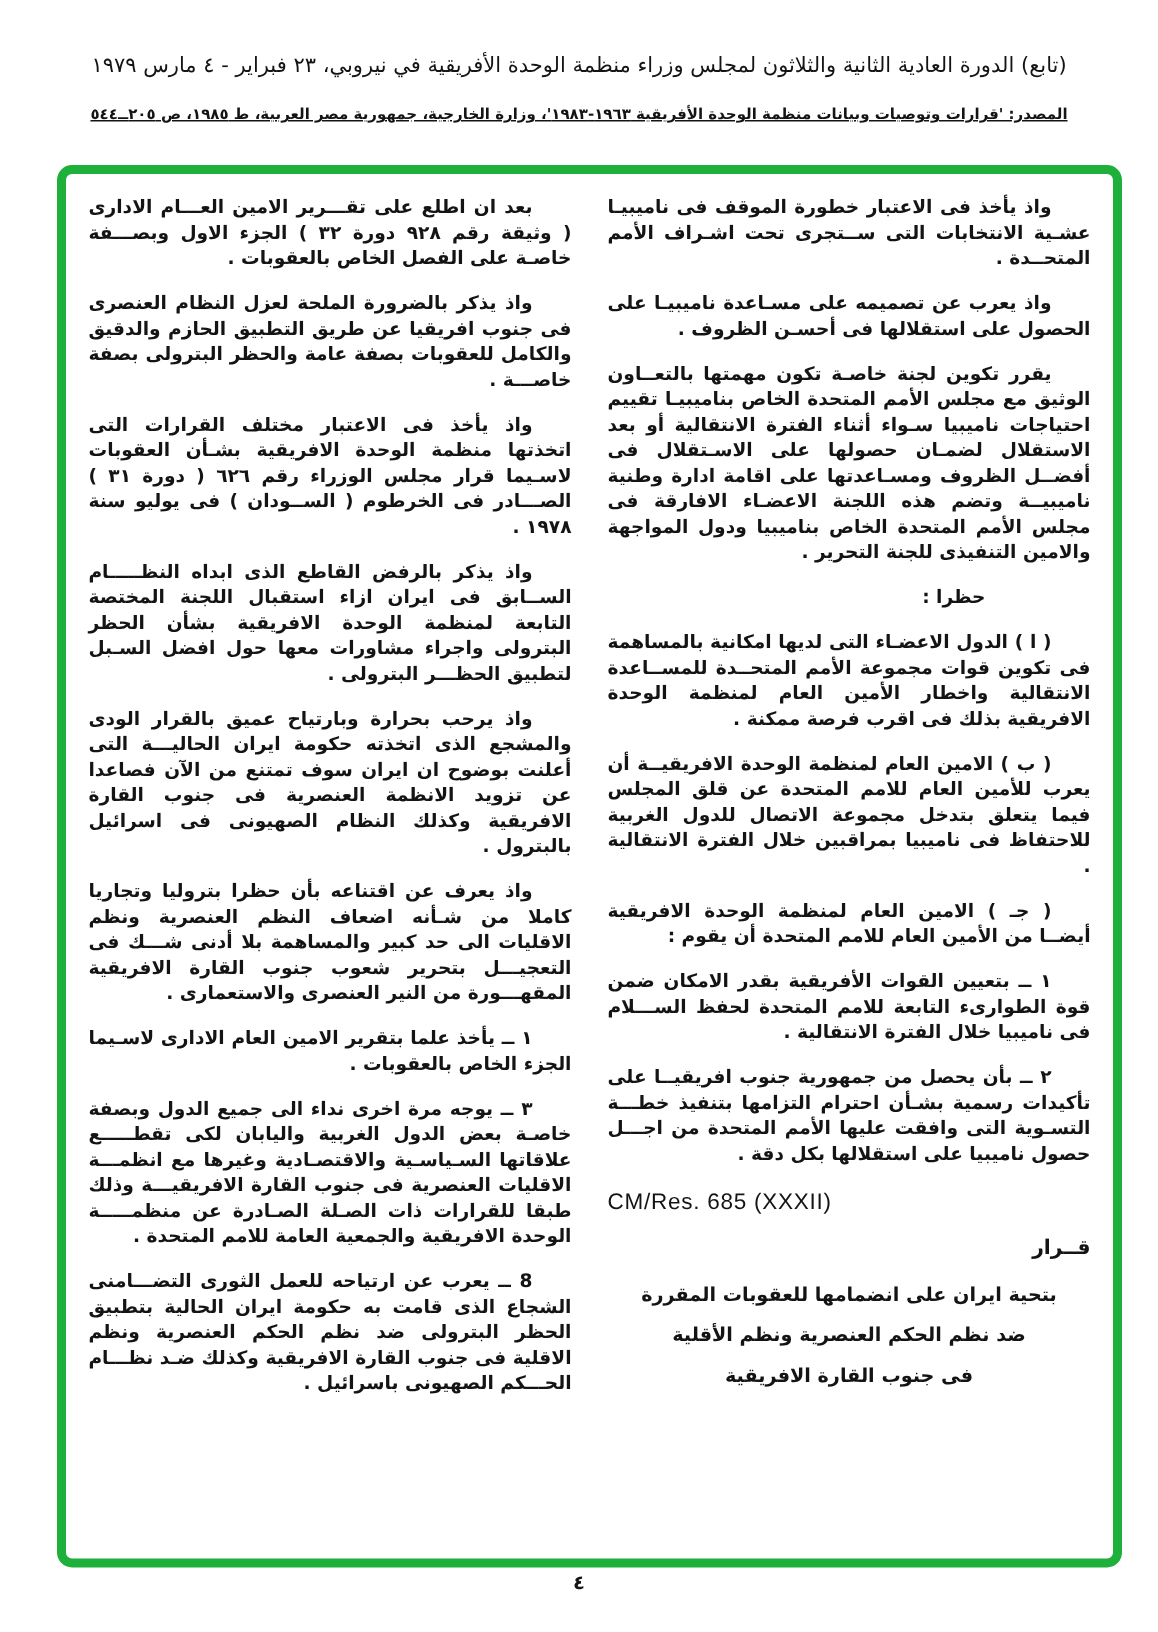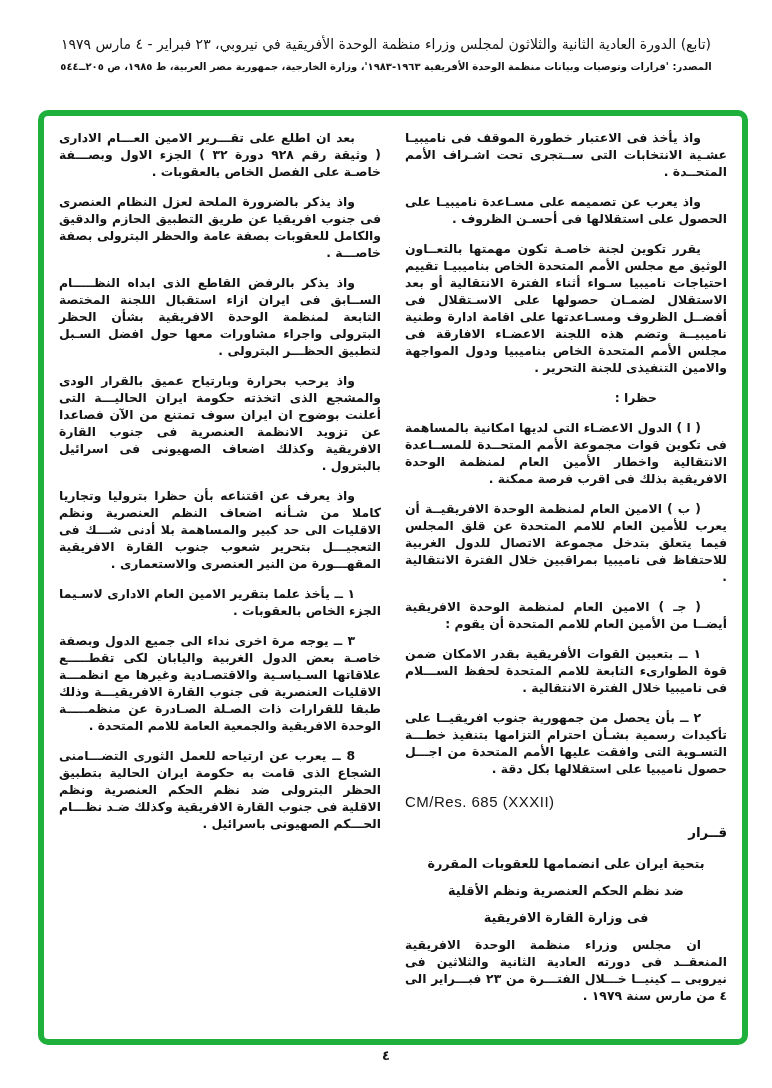--- a/index.html
+++ b/index.html
@@ -4,21 +4,21 @@
 <style>
   html,body{margin:0;padding:0;}
   body{
     width:772px;height:1088px;position:relative;
     background:#ffffff;color:#141414;
     font-family:"DejaVu Sans","Liberation Sans",sans-serif;
     overflow:hidden;
   }
   .hdr{direction:rtl;text-align:center;margin-top:36px;}
   .hdr-line1{font-size:14px;font-weight:400;white-space:nowrap;}
-  .hdr-line2{font-size:10px;font-weight:700;margin-top:9px;white-space:nowrap;}
+  .hdr-line2{font-size:10px;font-weight:700;margin-top:19px;white-space:nowrap;text-decoration:underline;}
   .frame{
     position:absolute;left:38px;top:110px;width:710px;height:935px;
     box-sizing:border-box;border:6px solid #1fb03c;border-radius:10px;
     padding:13px 15px 10px 15px;
   }
   .cols{display:flex;direction:rtl;gap:24px;height:100%;}
   .col{flex:1;min-width:0;}
   .col p{
     margin:0 0 13px 0;
     font-size:12.4px;line-height:17px;font-weight:700;
@@ -62,29 +62,29 @@
       <p>( ا ) الدول الاعضـاء التى لديها امكانية بالمساهمة فى تكوين قوات مجموعة الأمم المتحــدة للمســاعدة الانتقالية واخطار الأمين العام لمنظمة الوحدة الافريقية بذلك فى اقرب فرصة ممكنة .</p>
       <p>( ب ) الامين العام لمنظمة الوحدة الافريقيــة أن يعرب للأمين العام للامم المتحدة عن قلق المجلس فيما يتعلق بتدخل مجموعة الاتصال للدول الغربية للاحتفاظ فى ناميبيا بمراقبين خلال الفترة الانتقالية .</p>
       <p>( جـ ) الامين العام لمنظمة الوحدة الافريقية أيضــا من الأمين العام للامم المتحدة أن يقوم :</p>
       <p>١ ــ بتعيين القوات الأفريقية بقدر الامكان ضمن قوة الطوارىء التابعة للامم المتحدة لحفظ الســـلام فى ناميبيا خلال الفترة الانتقالية .</p>
       <p>٢ ــ بأن يحصل من جمهورية جنوب افريقيــا على تأكيدات رسمية بشـأن احترام التزامها بتنفيذ خطـــة التسـوية التى وافقت عليها الأمم المتحدة من اجـــل حصول ناميبيا على استقلالها بكل دقة .</p>
 
       <p class="res-ref">CM/Res. 685 (XXXII)</p>
       <p class="res-heading">قــرار</p>
       <p class="res-title">بتحية ايران على انضمامها للعقوبات المقررة</p>
       <p class="res-title">ضد نظم الحكم العنصرية ونظم الأقلية</p>
-      <p class="res-title">فى وزارة القارة الافريقية</p>
-      <p>ان مجلس وزراء منظمة الوحدة الافريقية المنعقــد فى دورته العادية الثانية والثلاثين فى نيروبى ــ كينيــا خـــلال الفتـــرة من ٢٣ فبـــراير الى ٤ من مارس سنة ١٩٧٩ .</p>
+      <p class="res-title">فى جنوب القارة الافريقية</p>
     </div>
 
     <div class="col">
       <p>بعد ان اطلع على تقـــرير الامين العـــام الادارى ( وثيقة رقم ٩٢٨ دورة ٣٢ ) الجزء الاول وبصـــفة خاصـة على الفصل الخاص بالعقوبات .</p>
       <p>واذ يذكر بالضرورة الملحة لعزل النظام العنصرى فى جنوب افريقيا عن طريق التطبيق الحازم والدقيق والكامل للعقوبات بصفة عامة والحظر البترولى بصفة خاصـــة .</p>
+      <p>واذ يأخذ فى الاعتبار مختلف القرارات التى اتخذتها منظمة الوحدة الافريقية بشـأن العقوبات لاسـيما قرار مجلس الوزراء رقم ٦٢٦ ( دورة ٣١ ) الصـــادر فى الخرطوم ( الســودان ) فى يوليو سنة ١٩٧٨ .</p>
       <p>واذ يذكر بالرفض القاطع الذى ابداه النظـــــام الســابق فى ايران ازاء استقبال اللجنة المختصة التابعة لمنظمة الوحدة الافريقية بشأن الحظر البترولى واجراء مشاورات معها حول افضل السـبل لتطبيق الحظـــر البترولى .</p>
-      <p>واذ يرحب بحرارة وبارتياح عميق بالقرار الودى والمشجع الذى اتخذته حكومة ايران الحاليـــة التى أعلنت بوضوح ان ايران سوف تمتنع من الآن فصاعدا عن تزويد الانظمة العنصرية فى جنوب القارة الافريقية وكذلك اضعاف الصهيونى فى اسرائيل بالبترول .</p>
+      <p>واذ يرحب بحرارة وبارتياح عميق بالقرار الودى والمشجع الذى اتخذته حكومة ايران الحاليـــة التى أعلنت بوضوح ان ايران سوف تمتنع من الآن فصاعدا عن تزويد الانظمة العنصرية فى جنوب القارة الافريقية وكذلك النظام الصهيونى فى اسرائيل بالبترول .</p>
       <p>واذ يعرف عن اقتناعه بأن حظرا بتروليا وتجاريا كاملا من شـأنه اضعاف النظم العنصرية ونظم الاقليات الى حد كبير والمساهمة بلا أدنى شـــك فى التعجيـــل بتحرير شعوب جنوب القارة الافريقية المقهـــورة من النير العنصرى والاستعمارى .</p>
       <p>١ ــ يأخذ علما بتقرير الامين العام الادارى لاسـيما الجزء الخاص بالعقوبات .</p>
       <p>٣ ــ يوجه مرة اخرى نداء الى جميع الدول وبصفة خاصـة بعض الدول الغربية واليابان لكى تقطـــــع علاقاتها السـياسـية والاقتصـادية وغيرها مع انظمـــة الاقليات العنصرية فى جنوب القارة الافريقيـــة وذلك طبقا للقرارات ذات الصـلة الصـادرة عن منظمـــــة الوحدة الافريقية والجمعية العامة للامم المتحدة .</p>
       <p>8 ــ يعرب عن ارتياحه للعمل الثورى التضـــامنى الشجاع الذى قامت به حكومة ايران الحالية بتطبيق الحظر البترولى ضد نظم الحكم العنصرية ونظم الاقلية فى جنوب القارة الافريقية وكذلك ضـد نظـــام الحـــكم الصهيونى باسرائيل .</p>
     </div>
 
   </div>
 </div>
 
 <div class="page-num">٤</div>

